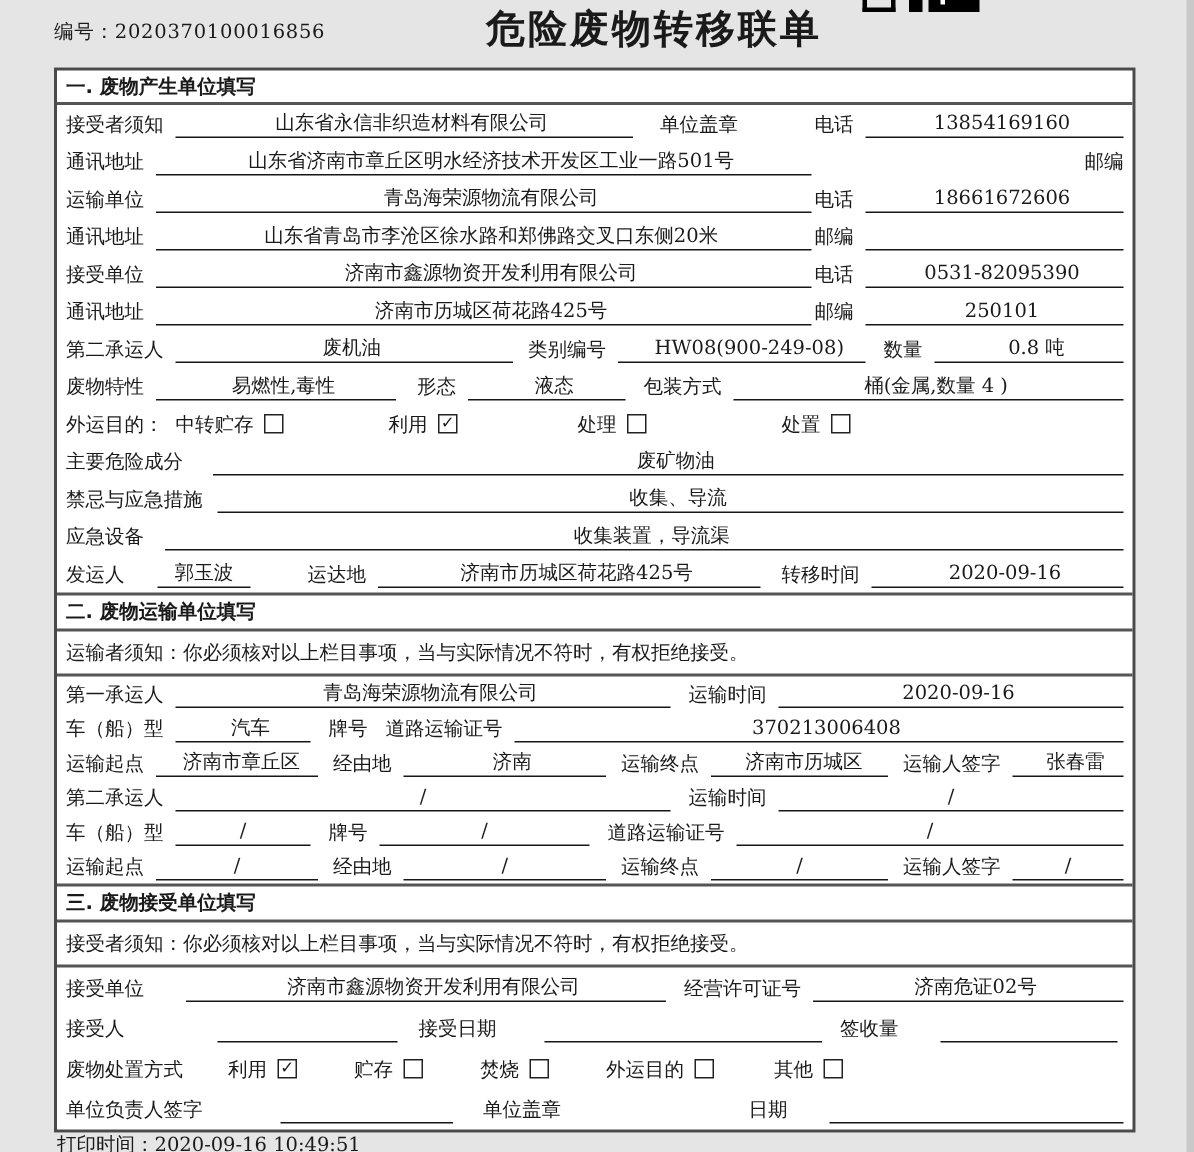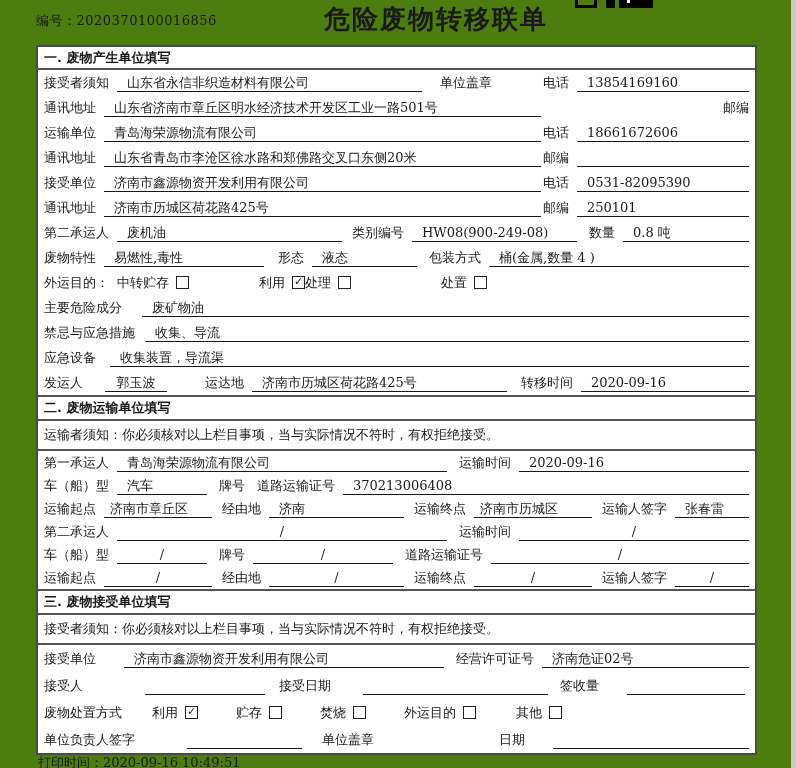--- a/index.html
+++ b/index.html
@@ -1,16 +1,16 @@
 <!DOCTYPE html>
 <html><head>
 <meta charset="utf-8">
 <style>
   html,body{margin:0;padding:0;background:#ffffff;}
-  .page{position:relative;width:796px;height:768px;background:#4d7c0f;overflow:hidden;
+  .page{position:relative;width:796px;height:768px;background:#e5e5e5;overflow:hidden;
         font-family:"DejaVu Serif","Liberation Serif",serif;color:#1a1a1a;font-size:13px;}
   .docnum{position:absolute;left:36px;top:12px;white-space:nowrap;letter-spacing:.5px;}
   .doc-title{position:absolute;left:0;top:2px;width:100%;text-align:center;
              font-family:"DejaVu Sans","Liberation Sans",sans-serif;
              font-weight:900;font-size:26px;letter-spacing:2px;transform:translateX(38px);}
   
   .qr{position:absolute;left:575px;top:0;width:80px;height:8px;}
   .qr .q1{position:absolute;left:0;top:0;width:22px;height:8px;box-sizing:border-box;
           border:3px solid #000;border-top:none;}
   .qr .q2{position:absolute;left:31px;top:0;width:9px;height:8px;background:#000;}
@@ -21,21 +21,21 @@
        border:2px solid #4a4a4a;background:#fff;}
   .sec-h{display:flex;align-items:center;height:23px;padding-left:6px;box-sizing:border-box;
          font-family:"DejaVu Sans","Liberation Sans",sans-serif;font-weight:bold;font-size:13px;
          border-bottom:2px solid #555;}
   .sec-h.mid{border-top:2px solid #555;height:26px;}
   .r{display:flex;align-items:center;padding:0 6px;box-sizing:border-box;}
   .h25{height:25px;} .h23{height:23px;} .h27{height:27px;}
   .notice-r{height:30px;border-bottom:2px solid #555;text-align:center;}
   .lb{white-space:nowrap;}
   .u{border-bottom:1px solid #161616;height:19px;line-height:19px;margin-left:8px;
-     padding-left:10px;white-space:nowrap;box-sizing:border-box;overflow:hidden;}
+     padding-left:10px;white-space:nowrap;box-sizing:border-box;overflow:hidden;text-align:center;}
   .uf{flex:1;}
   .ctr{text-align:center;padding-left:0;}
   .ma{margin-left:auto;}
   .opt{display:inline-flex;align-items:center;white-space:nowrap;}
   .cbx{display:inline-block;width:13px;height:13px;box-sizing:border-box;border:1.5px solid #222;
        margin-left:7px;font-family:"DejaVu Sans","Liberation Sans",sans-serif;
        font-size:11px;line-height:10px;text-align:center;font-weight:bold;}
   .print{position:absolute;left:38px;top:754px;white-space:nowrap;}
   .strip{position:absolute;right:0;top:0;width:5px;height:768px;background:#c9c9c9;}
 </style>
@@ -122,21 +122,21 @@
     <div class="r h25">
       <span class="lb">外运目的：</span>
       <span class="opt" style="margin-left:8px">
         <span>中转贮存</span>
         <span class="cbx"></span>
       </span>
       <span class="opt" style="margin-left:70px">
         <span>利用</span>
         <span class="cbx">✓</span>
       </span>
-      <span class="opt" style="">
+      <span class="opt" style="margin-left:80px">
         <span>处理</span>
         <span class="cbx"></span>
       </span>
       <span class="opt" style="margin-left:90px">
         <span>处置</span>
         <span class="cbx"></span>
       </span>
     </div>
 
     <div class="r h25">

